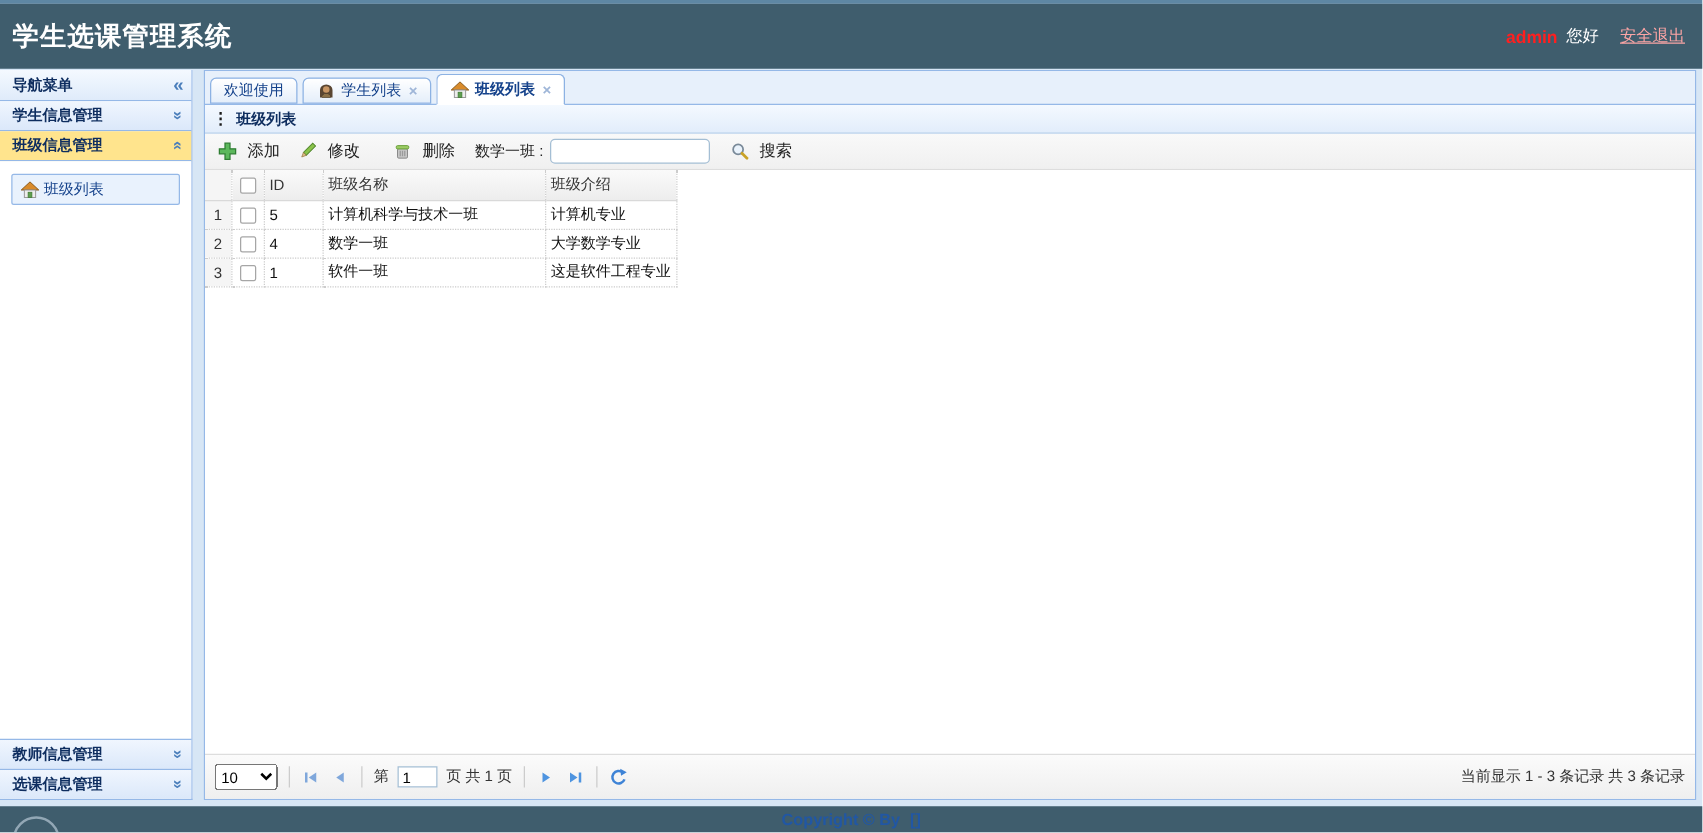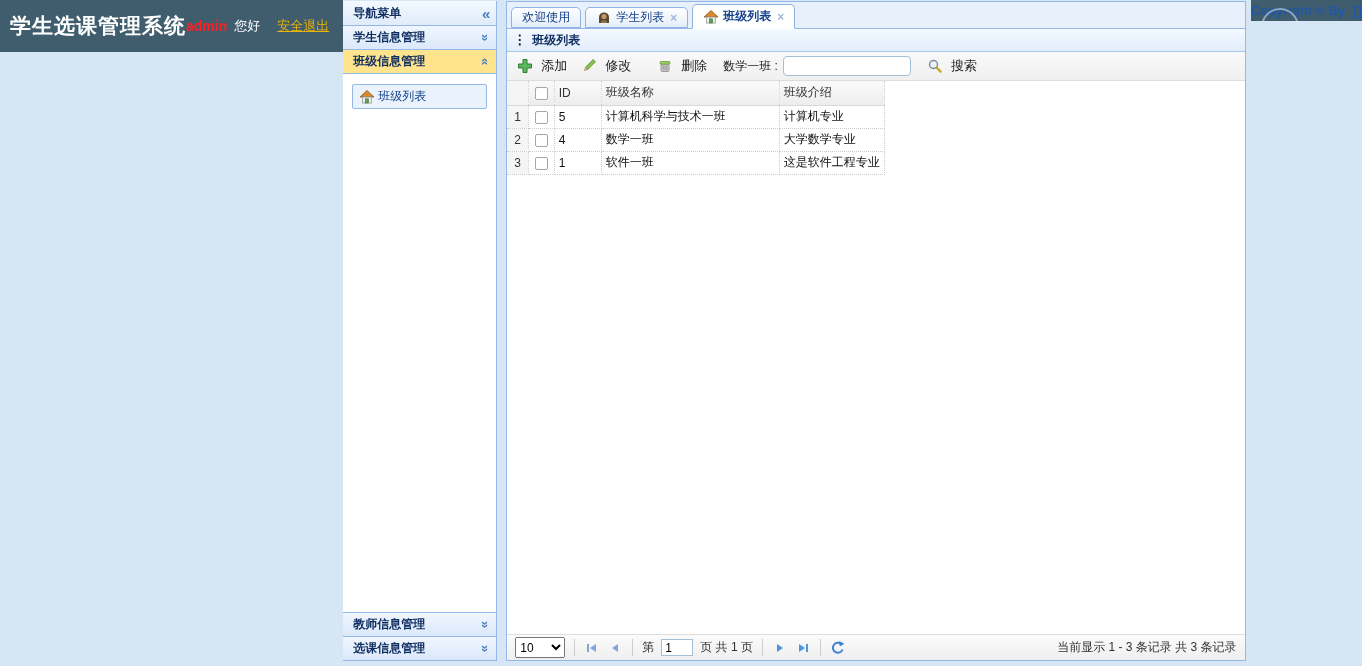--- a/index.html
+++ b/index.html
@@ -1,26 +1,26 @@
 <!DOCTYPE html>
 <html><head>
 <meta charset="utf-8">
 <style>
   * { margin:0; padding:0; box-sizing:border-box; }
   html,body { width:1362px; height:666px; overflow:hidden; }
   body { font-family:"Liberation Sans", sans-serif; font-size:12px; cursor:default; }
-  .page { width:1362px; height:666px; display:flex; flex-direction:row; background:#D7E6F5;justify-content:center; }
+  .page { width:1362px; height:666px; display:flex; flex-direction:column; background:#D7E6F5;justify-content:center; }
 
   
   .topstrip { height:3px; background:#5E87A4; }
   .topbar { height:52px; background:#3F5D6D; display:flex; align-items:center; justify-content:space-between; padding:0 14px 0 10px; }
   .app-title { color:#FFFFFF; font-size:21px; font-weight:bold; letter-spacing:1px; }
   .user-area { display:flex; align-items:center; gap:7px; font-size:13px; color:#FFFFFF; }
   .admin-name { color:#FF1F1F; font-weight:bold; font-size:14px; }
-  .logout { color:#eab308; text-decoration:underline; margin-left:10px; }
+  .logout { color:#fca5a5; text-decoration:underline; margin-left:10px; }
 
   
   .content { flex:1; display:flex; gap:9px; padding:1px 5px 5px 0; min-height:0; }
 
   
   .sidebar { width:154px; display:flex; flex-direction:column; background:#FFFFFF; border-right:1px solid #95B8E7; border-bottom:1px solid #95B8E7; }
   .nav-title { height:25px; display:flex; align-items:center; justify-content:space-between; padding:0 6px 0 10px; background:linear-gradient(#F4F9FF,#DFEBFA); border-bottom:1px solid #95B8E7; font-weight:bold; color:#0E2D5F; }
   .collapse-glyph { color:#4A7EBB; font-size:15px; font-weight:bold; cursor:pointer; }
   .acc-header { height:24px; display:flex; align-items:center; justify-content:space-between; padding:0 7px 0 10px; background:linear-gradient(#F0F6FE,#DBE8FA); border-bottom:1px solid #95B8E7; font-weight:bold; color:#0E2D5F; cursor:pointer; }
   .acc-header.selected { background:#FFE48D; }
@@ -57,21 +57,21 @@
   .col-rownum { width:21px; }
   .col-cb { width:26px; }
   .col-id { width:47px; }
   .col-name { width:178px; }
   .col-intro { width:92px; }
   .grid td.rownum, .grid th.rownum { background:#F5F5F5; text-align:center; padding:0 2px; color:#333; }
   .grid th.cbcell, .grid td.cbcell { text-align:center; padding:0; }
   .cb { display:inline-block; width:13px; height:13px; background:#FFFFFF; border:1px solid #A6A6A6; border-radius:2px; vertical-align:middle; cursor:pointer; }
 
   
-  .pager { height:26px; display:flex; align-items:center; gap:7px; padding:0 8px; background:linear-gradient(#FBFBFB,#EFEFEF); border-top:1px solid #DDDDDD; color:#333; }
+  .pager { height:36px; display:flex; align-items:center; gap:7px; padding:0 8px; background:linear-gradient(#FBFBFB,#EFEFEF); border-top:1px solid #DDDDDD; color:#333; }
   .page-size { height:21px; width:50px; font-family:inherit; font-size:12px; }
   .sep { width:1px; height:17px; background:#CCCCCC; margin:0 2px; }
   .pbtn { display:inline-flex; width:16px; height:16px; cursor:pointer; }
   .page-input { width:32px; height:17px; border:1px solid #A4BED4; padding:0 3px; font-family:inherit; font-size:12px; }
   .pager-info { margin-left:auto; color:#333; }
 
   
   .footer { height:21px; background:#3F5D6D; position:relative; overflow:hidden; display:flex; align-items:center; justify-content:center; gap:8px; font-size:13px; font-weight:bold; color:#2157A4; }
   .circle-deco { position:absolute; left:10px; top:8px; width:38px; height:38px; border-radius:50%; border:2px solid rgba(215,228,240,0.55); }
   .footer a { color:#2157A4; text-decoration:none; font-weight:bold; }

